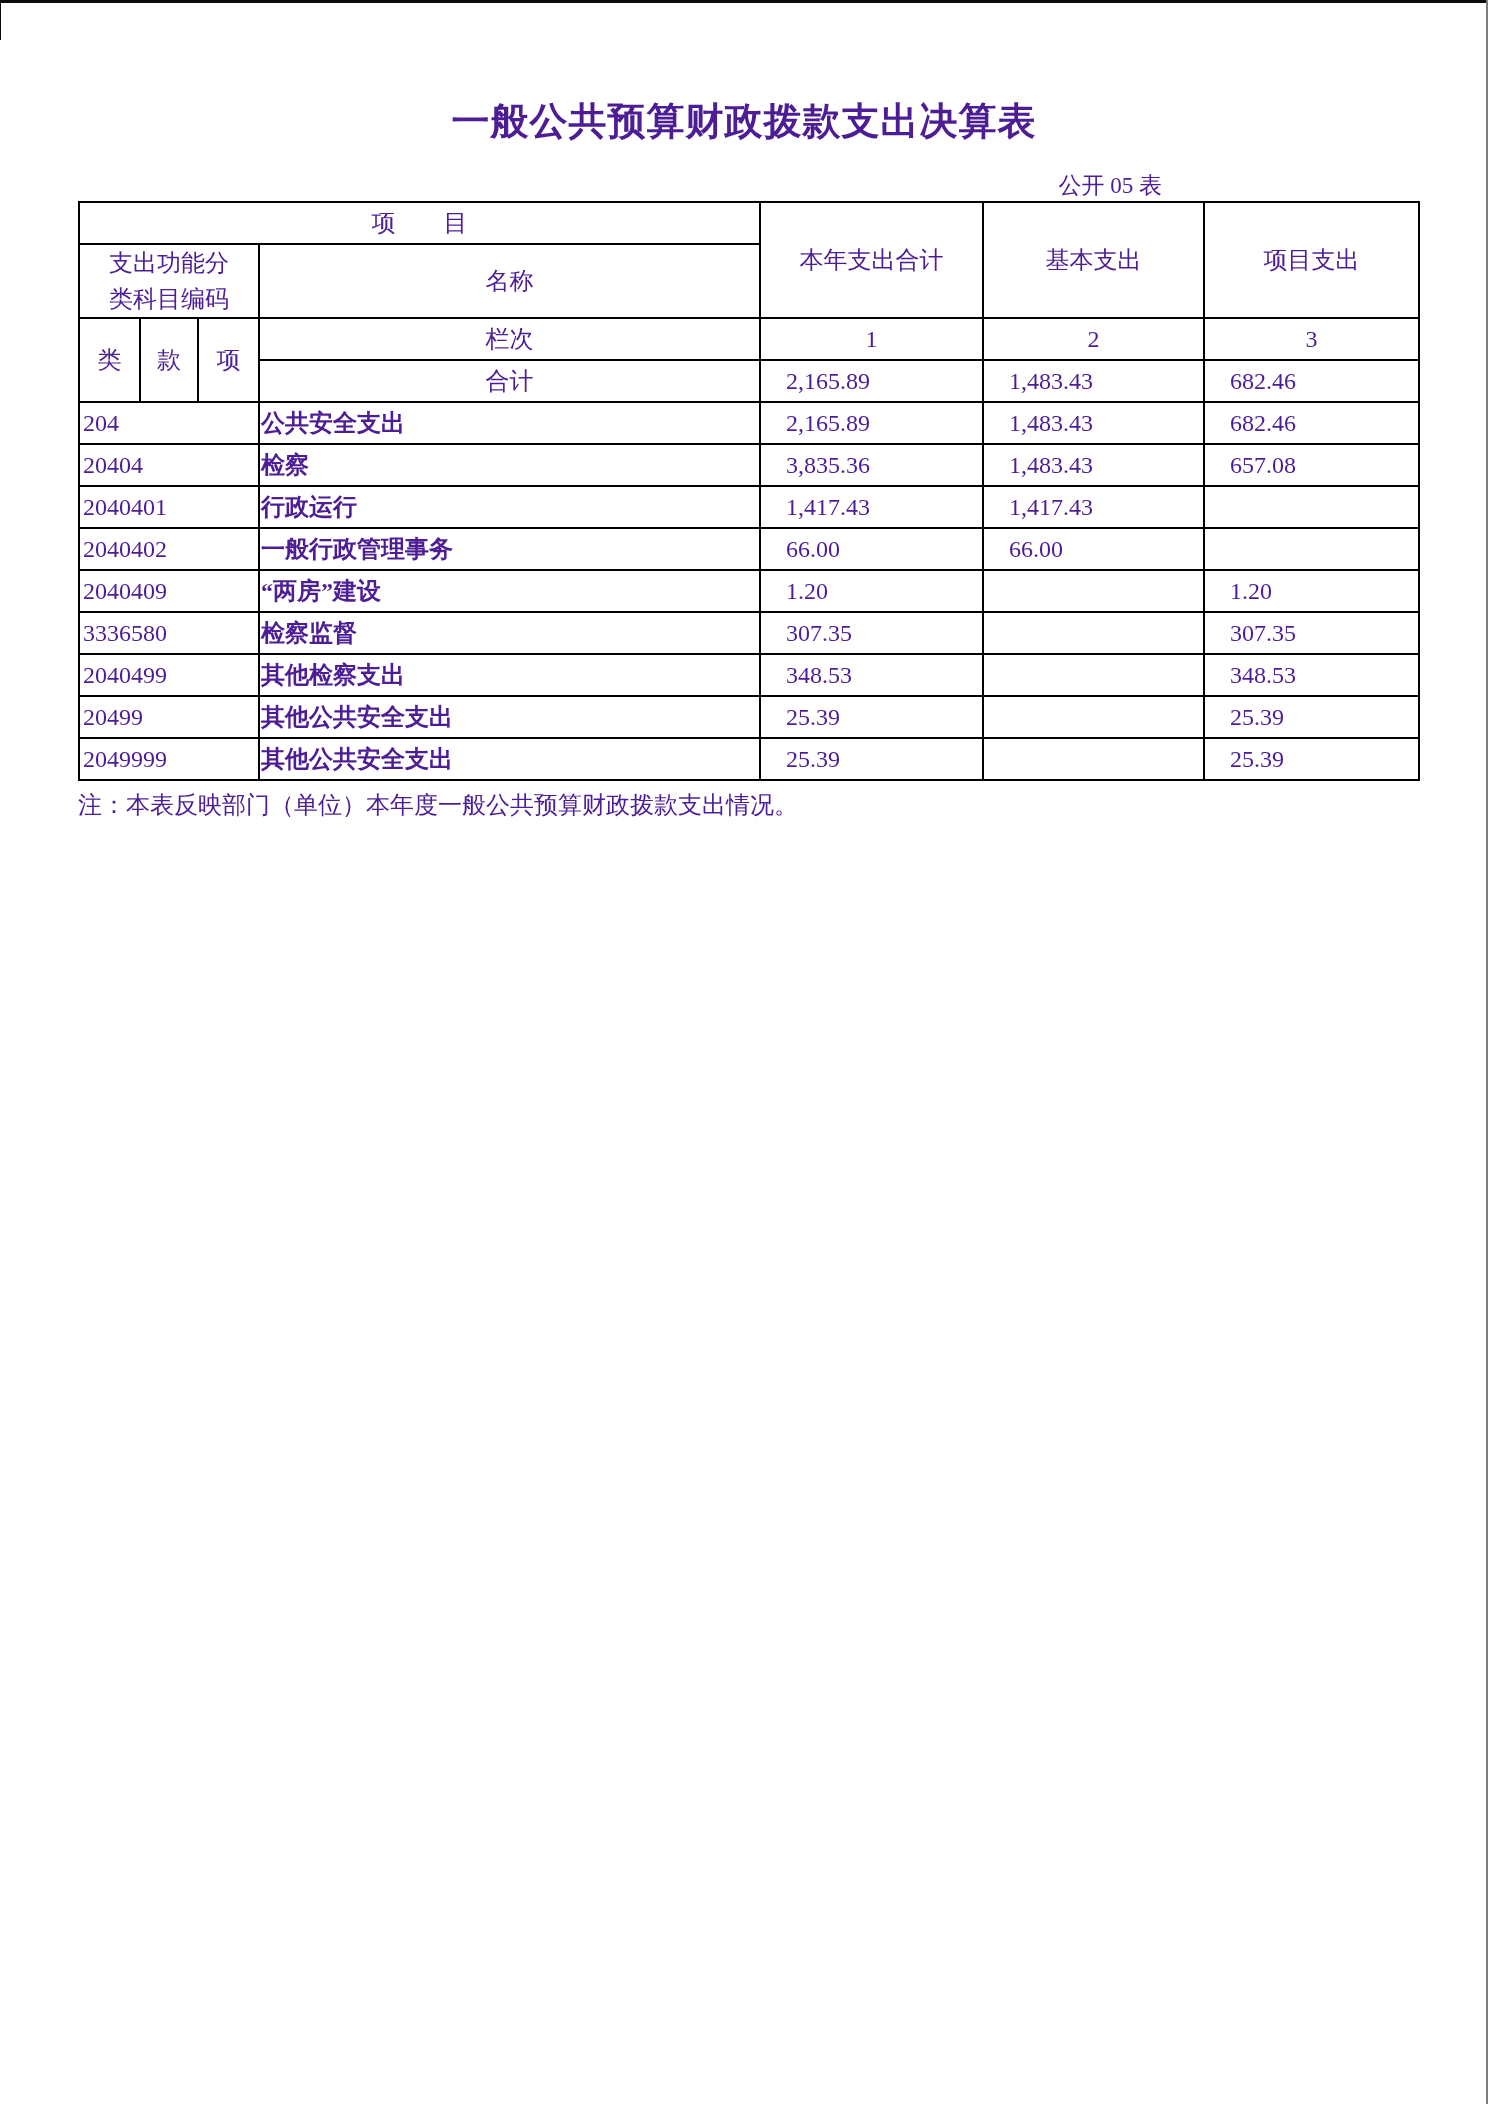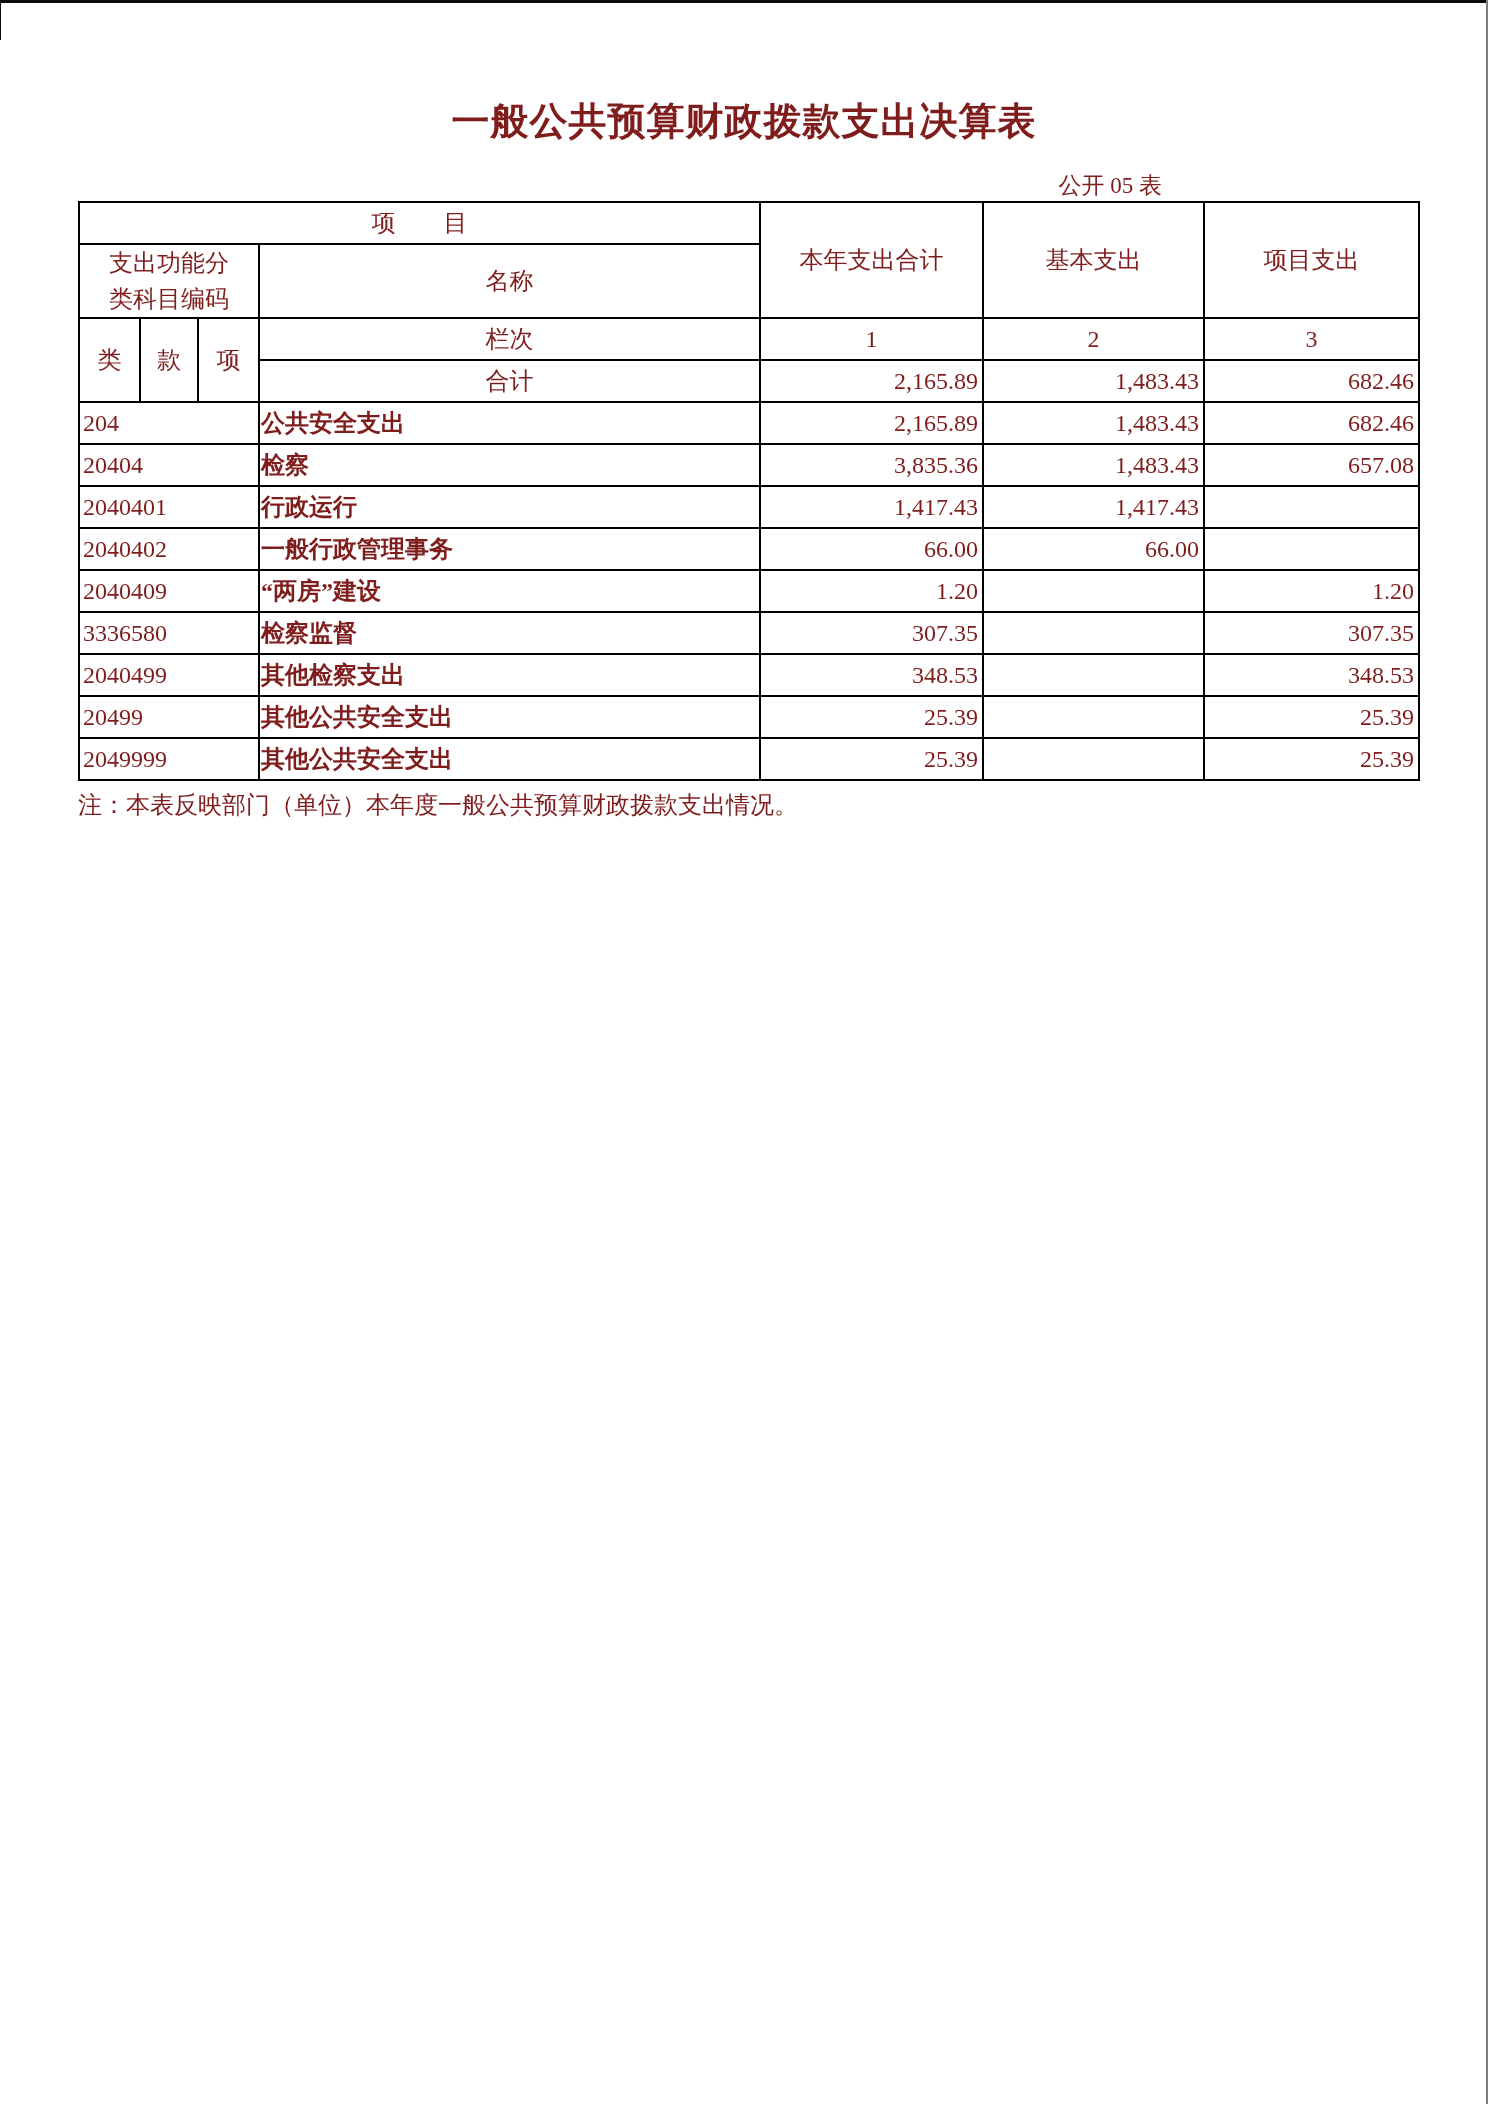--- a/index.html
+++ b/index.html
@@ -1,21 +1,21 @@
 <!DOCTYPE html>
 <html><head>
 <meta charset="utf-8">
 <style>
   * { margin:0; padding:0; box-sizing:border-box; }
   html,body { background:#ffffff; }
   .page {
     position:relative;
     width:1488px; height:2104px;
     background:#ffffff;
-    color:#7f1d1d;
+    color:#4c1d95;
     font-family:"Liberation Serif","DejaVu Serif",serif;
     overflow:hidden;
   }
   .edge-top    { position:absolute; top:0; left:0; width:1488px; height:3px; background:#0b0b0b; }
   .edge-right  { position:absolute; top:0; right:0; width:2px; height:2104px; background:#7d7d7d; }
   .edge-left   { position:absolute; top:0; left:0; width:1px; height:40px; background:#0b0b0b; }
 
   .title {
     padding-top:96px;
     text-align:center;
@@ -54,21 +54,21 @@
   }
   td.hc  { text-align:center; font-size:26px; }
   td.sep { border-bottom:4px double #000000; }
   tr.r1 td { height:38px;text-align:center; }
   tr.r2 td { height:80px; }
   tr.r3 td { height:40px; }
   tr.r4 td { height:42px; }
   .code-label { line-height:36px; }
   td.code { text-align:left;  padding-left:3px;border-radius:20px;  }
   td.name { text-align:left;  padding-left:1px;font-weight:bold;  }
-  td.num  { text-align:right; padding-right:4px; }
+  td.num  { text-align:left; padding-right:4px;padding-left:25px; }
   table.budget tbody td { height:42px; }
 
   .note {
     margin-top:8px;
     font-size:24px;
   }
 </style>
 </head>
 <body>
 

